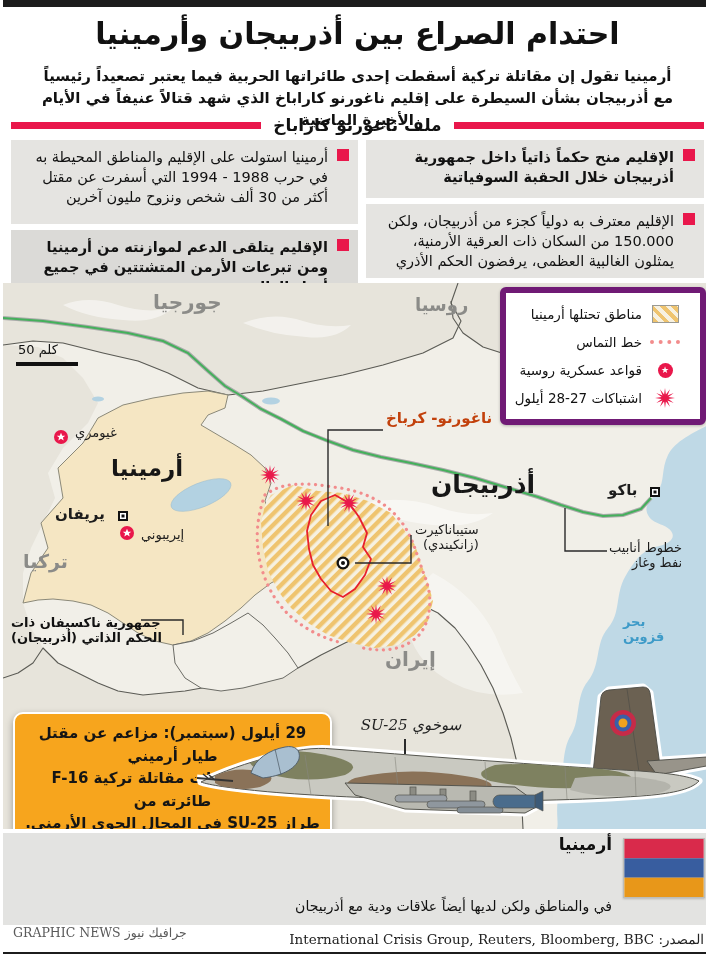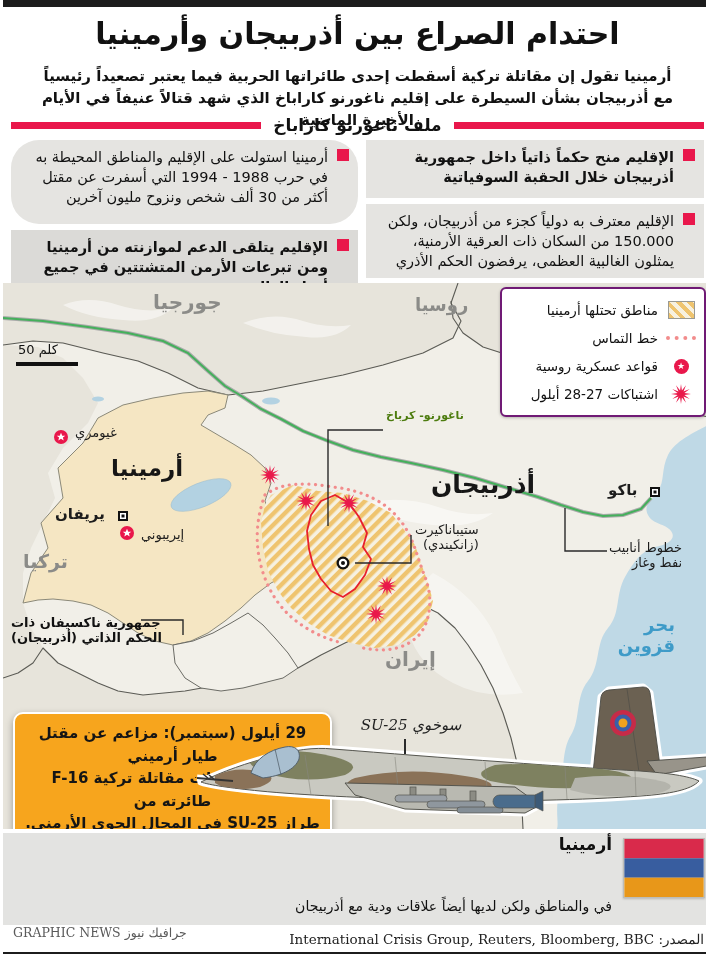--- a/index.html
+++ b/index.html
@@ -19,35 +19,35 @@
   .bullets { position:absolute; left:0; top:140px; width:709px; }
   .bcol { position:absolute; top:0; }
   .bcol.right { right:8px; width:338px; }
   .bcol.left  { left:8px;  width:347px; }
   .bbox { position:relative; background:#e5e4e1; padding:7px 30px 7px 10px; font-size:14.5px; line-height:1.38; color:#111; text-align:right; margin-bottom:6px; }
   .bbox.dark { background:#dbdad7; }
   .bbox .sq { position:absolute; right:9px; top:9px; width:12px; height:12px; background:#e9174b; }
   .bbox.bold { font-weight:bold; }
   .bcol.right .bbox:nth-child(1){ min-height:58px; }
   .bcol.right .bbox:nth-child(2){ min-height:73px; }
-  .bcol.left  .bbox:nth-child(1){ min-height:84px;border-radius:28px; }
+  .bcol.left  .bbox:nth-child(1){ min-height:84px; }
   .bcol.left  .bbox:nth-child(2){ min-height:50px; }
 
   
   .map { position:absolute; left:0; top:283px; width:709px; height:546px; background:#efede6; overflow:hidden; }
   .map svg.terrain { position:absolute; left:0; top:0; z-index:1; }
   .mlabel { position:absolute; z-index:2; white-space:pre; line-height:1.15; }
   .neighbor { color:#8b8b88; font-weight:bold; }
   .own { color:#161616; font-weight:bold; }
   .small { font-size:13px; color:#1c1c1c; }
-  .nk-red { color:#4d7c0f; font-weight:bold; font-size:11px; }
-  .blue { color:#3e9bc8; font-weight:bold; font-size:18px; text-align:right; }
+  .nk-red { color:#c2410c; font-weight:bold; font-size:15px; }
+  .blue { color:#3e9bc8; font-weight:bold; font-size:13px; text-align:left; }
   .scalebar { position:absolute; z-index:2; left:13px; top:79px; width:62px; height:4px; background:#111; }
 
-  .legend { position:absolute; z-index:3; right:6px; top:4px; width:206px; background:#fff; border:2px solid #701a75; border-radius:6px; box-shadow:0 1px 3px rgba(0,0,0,.25); padding:7px 8px; }
+  .legend { position:absolute; z-index:3; right:6px; top:4px; width:206px; background:#fff; border:6px solid #701a75; border-radius:6px; box-shadow:0 1px 3px rgba(0,0,0,.25); padding:7px 20px; }
   .lrow { display:flex; align-items:center; gap:8px; height:28px; direction:rtl; }
   .lico { width:30px; flex:none; display:flex; justify-content:center; align-items:center; }
   .llab { font-size:13.5px; color:#111; white-space:nowrap; }
   .swatch-hatch { width:27px; height:18px; border:1px solid #9a9a94; background:repeating-linear-gradient(45deg,#efc46f 0 4px,#f7f1e0 4px 8px); }
   .swatch-dots { width:30px; height:0; border-top:4px dotted #f28c8c; }
   .swatch-base { width:15px; height:15px; border-radius:50%; background:#e9174b; color:#fff; font-size:9px; line-height:15px; text-align:center; }
 
   .callout { position:absolute; z-index:4; left:10px; top:429px; width:319px; min-height:112px; background:#f7a51d; border:2px solid #fff; border-radius:10px; box-shadow:0 3px 7px rgba(0,0,0,.35); padding:8px 10px; font-size:15px; font-weight:bold; color:#151515; line-height:1.5; text-align:center; white-space:pre-line; }
 
   .plane { position:absolute; z-index:5; left:192px; top:400px; }

